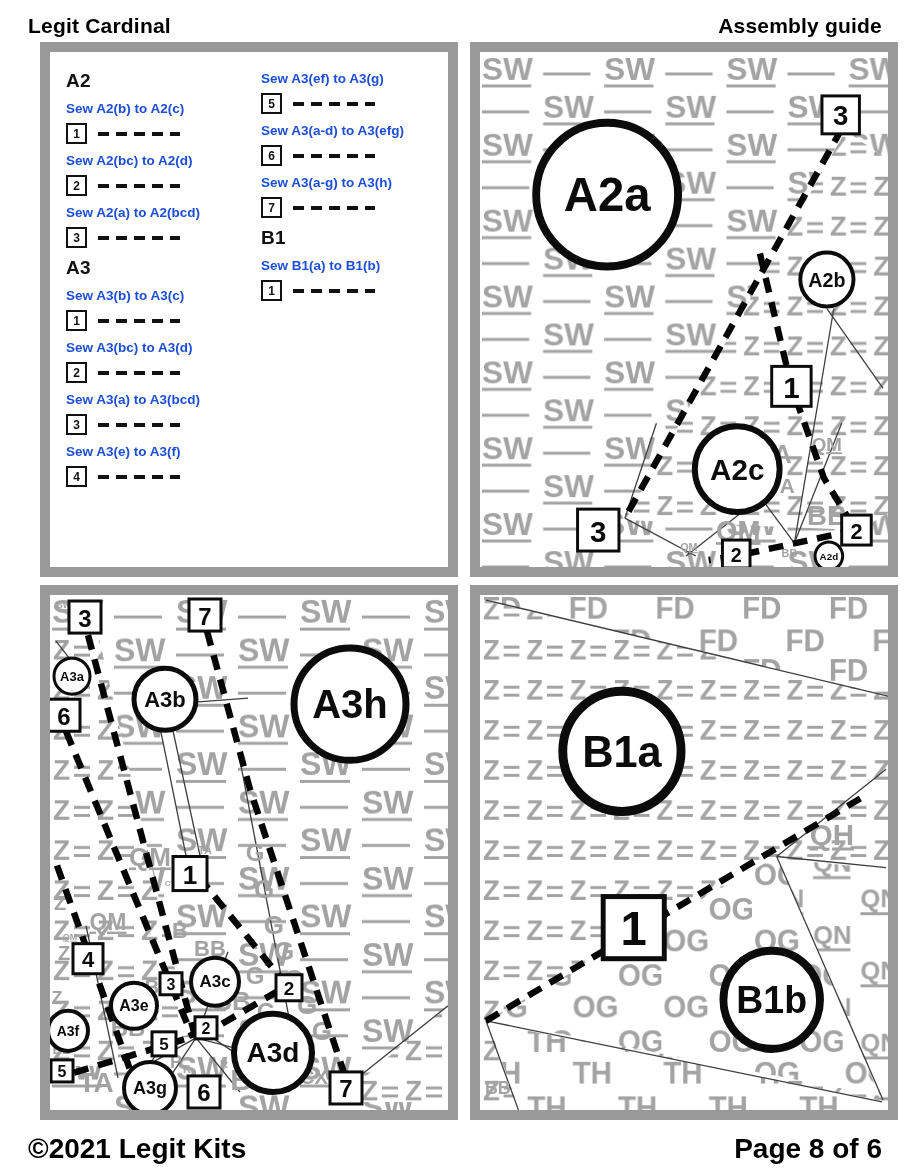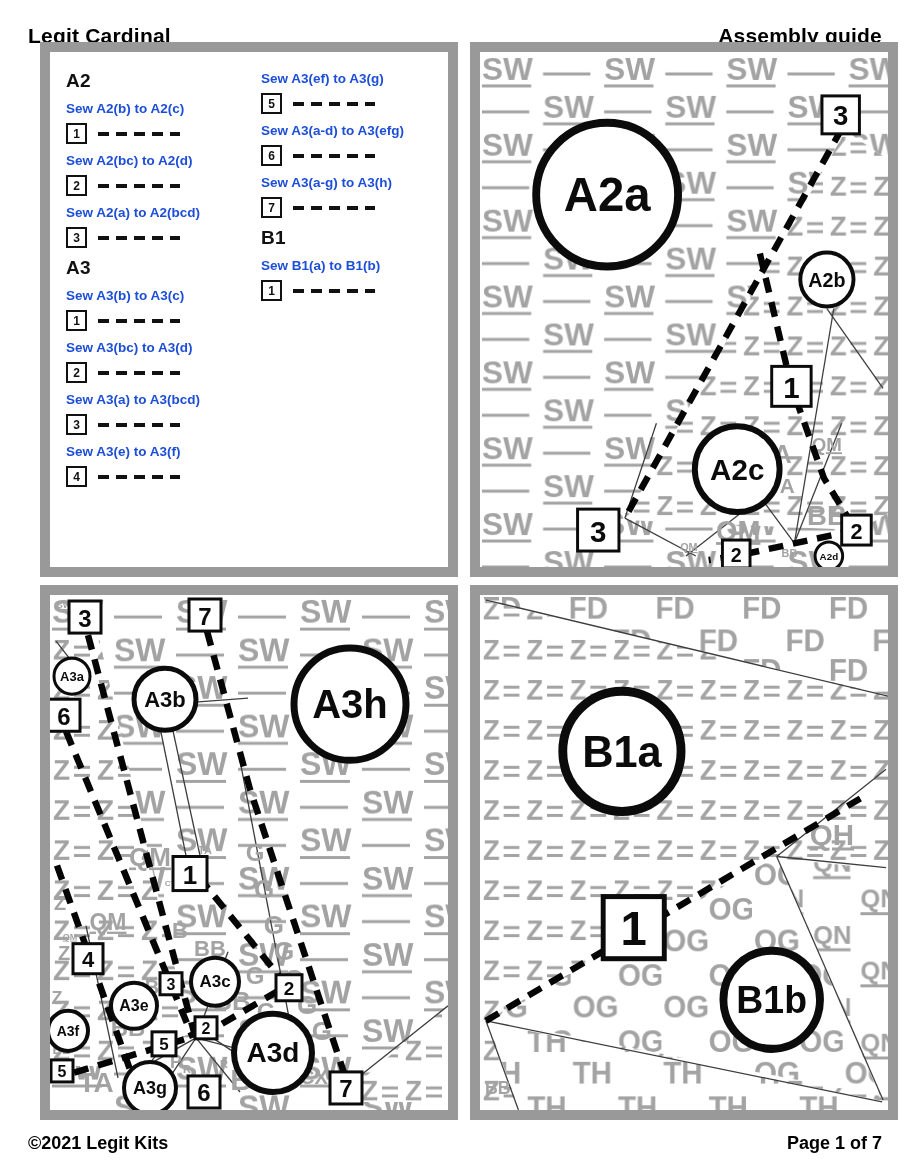--- a/index.html
+++ b/index.html
@@ -1,21 +1,21 @@
 <!DOCTYPE html>
 <html><head>
 <meta charset="utf-8">
 <style>
   html,body{margin:0;padding:0;background:#fff;}
   body{width:910px;height:1169px;font-family:"Liberation Sans",sans-serif;}
   .page{position:relative;width:910px;height:1169px;background:#fff;overflow:hidden;}
-  .hdr{position:absolute;top:24px;left:28px;right:28px;display:flex;justify-content:space-between;align-items:baseline;}
+  .hdr{position:absolute;top:14px;left:28px;right:28px;display:flex;justify-content:space-between;align-items:baseline;}
   .hdr span{font-size:21px;font-weight:700;color:#000;letter-spacing:.2px;}
   .ftr{position:absolute;top:1133px;left:28px;right:28px;display:flex;justify-content:space-between;align-items:baseline;}
-  .ftr span{font-size:18px;font-weight:700;color:#000;}
+  .ftr span{font-size:28px;font-weight:700;color:#000;}
   .panel{position:absolute;box-sizing:border-box;border:10px solid #999;background:#fff;overflow:hidden;}
   #panel-instructions{left:40px;top:42px;width:418px;height:535px;}
   #panel-A2{left:470px;top:42px;width:428px;height:535px;}
   #panel-A3{left:40px;top:585px;width:418px;height:535px;}
   #panel-B1{left:470px;top:585px;width:428px;height:535px;}
   .panel svg{display:block;width:100%;height:100%;}
   
   #panel-instructions{display:flex;padding:10px 6px 0 16px;gap:14px;}
   .instr-col{width:50%;}
   .instr-heading{font-size:19px;font-weight:700;color:#111;margin:8px 0 4px 0;letter-spacing:.2px;}
@@ -431,15 +431,15 @@
         </g>
         <g>
           <rect x="125" y="301" width="62" height="62" fill="#fff" stroke="#0b0b0b" stroke-width="5"></rect>
           <text x="156" y="333" font-size="48" font-weight="700" fill="#0b0b0b" font-family="&quot;Liberation Sans&quot;, sans-serif" text-anchor="middle" dominant-baseline="central">1</text>
         </g>
       </svg>
     </div>
 
   <div class="ftr">
     <span>©2021 Legit Kits</span>
-    <span>Page 1 of 7</span>
+    <span>Page 8 of 6</span>
   </div>
 </div>
 
 </body></html>

